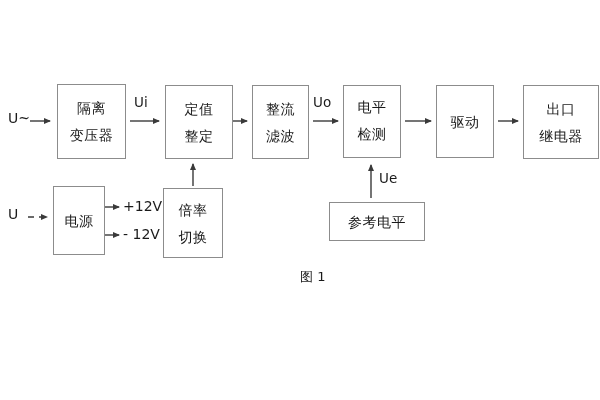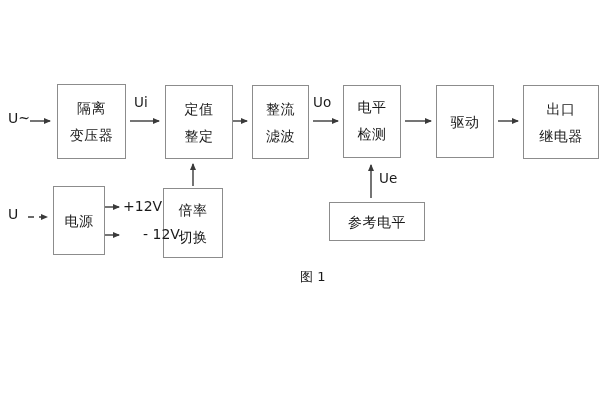--- a/index.html
+++ b/index.html
@@ -167,17 +167,17 @@
   <div class="box single" style="left: 329px; top: 202px; width: 96px; height: 39px; border-color: rgb(140, 140, 140); color: rgb(26, 26, 26);">
     <span class="ln">参考电平</span>
   </div>
 
   <div class="lbl" style="left: 8px; top: 111px; color: rgb(26, 26, 26);">U~</div>
   <div class="lbl sig" style="left: 134px; top: 96px; color: rgb(26, 26, 26);">Ui</div>
   <div class="lbl sig" style="left: 313px; top: 96px; color: rgb(26, 26, 26);">Uo</div>
   <div class="lbl sig" style="left: 379px; top: 172px; color: rgb(26, 26, 26);">Ue</div>
   <div class="lbl" style="left: 8px; top: 207px; color: rgb(26, 26, 26);">U</div>
   <div class="lbl" style="left: 123px; top: 199px; color: rgb(26, 26, 26);">+12V</div>
-  <div class="lbl" style="left: 123px; top: 227px; color: rgb(26, 26, 26); margin-left: 20px;">- 12V</div>
+  <div class="lbl" style="left: 123px; top: 227px; color: rgb(26, 26, 26);">- 12V</div>
 
   <div class="caption" id="figcap" style="left: 300px; top: 270px; color: rgb(26, 26, 26);">图 1</div>
 
 </div>
 
 </body></html>

